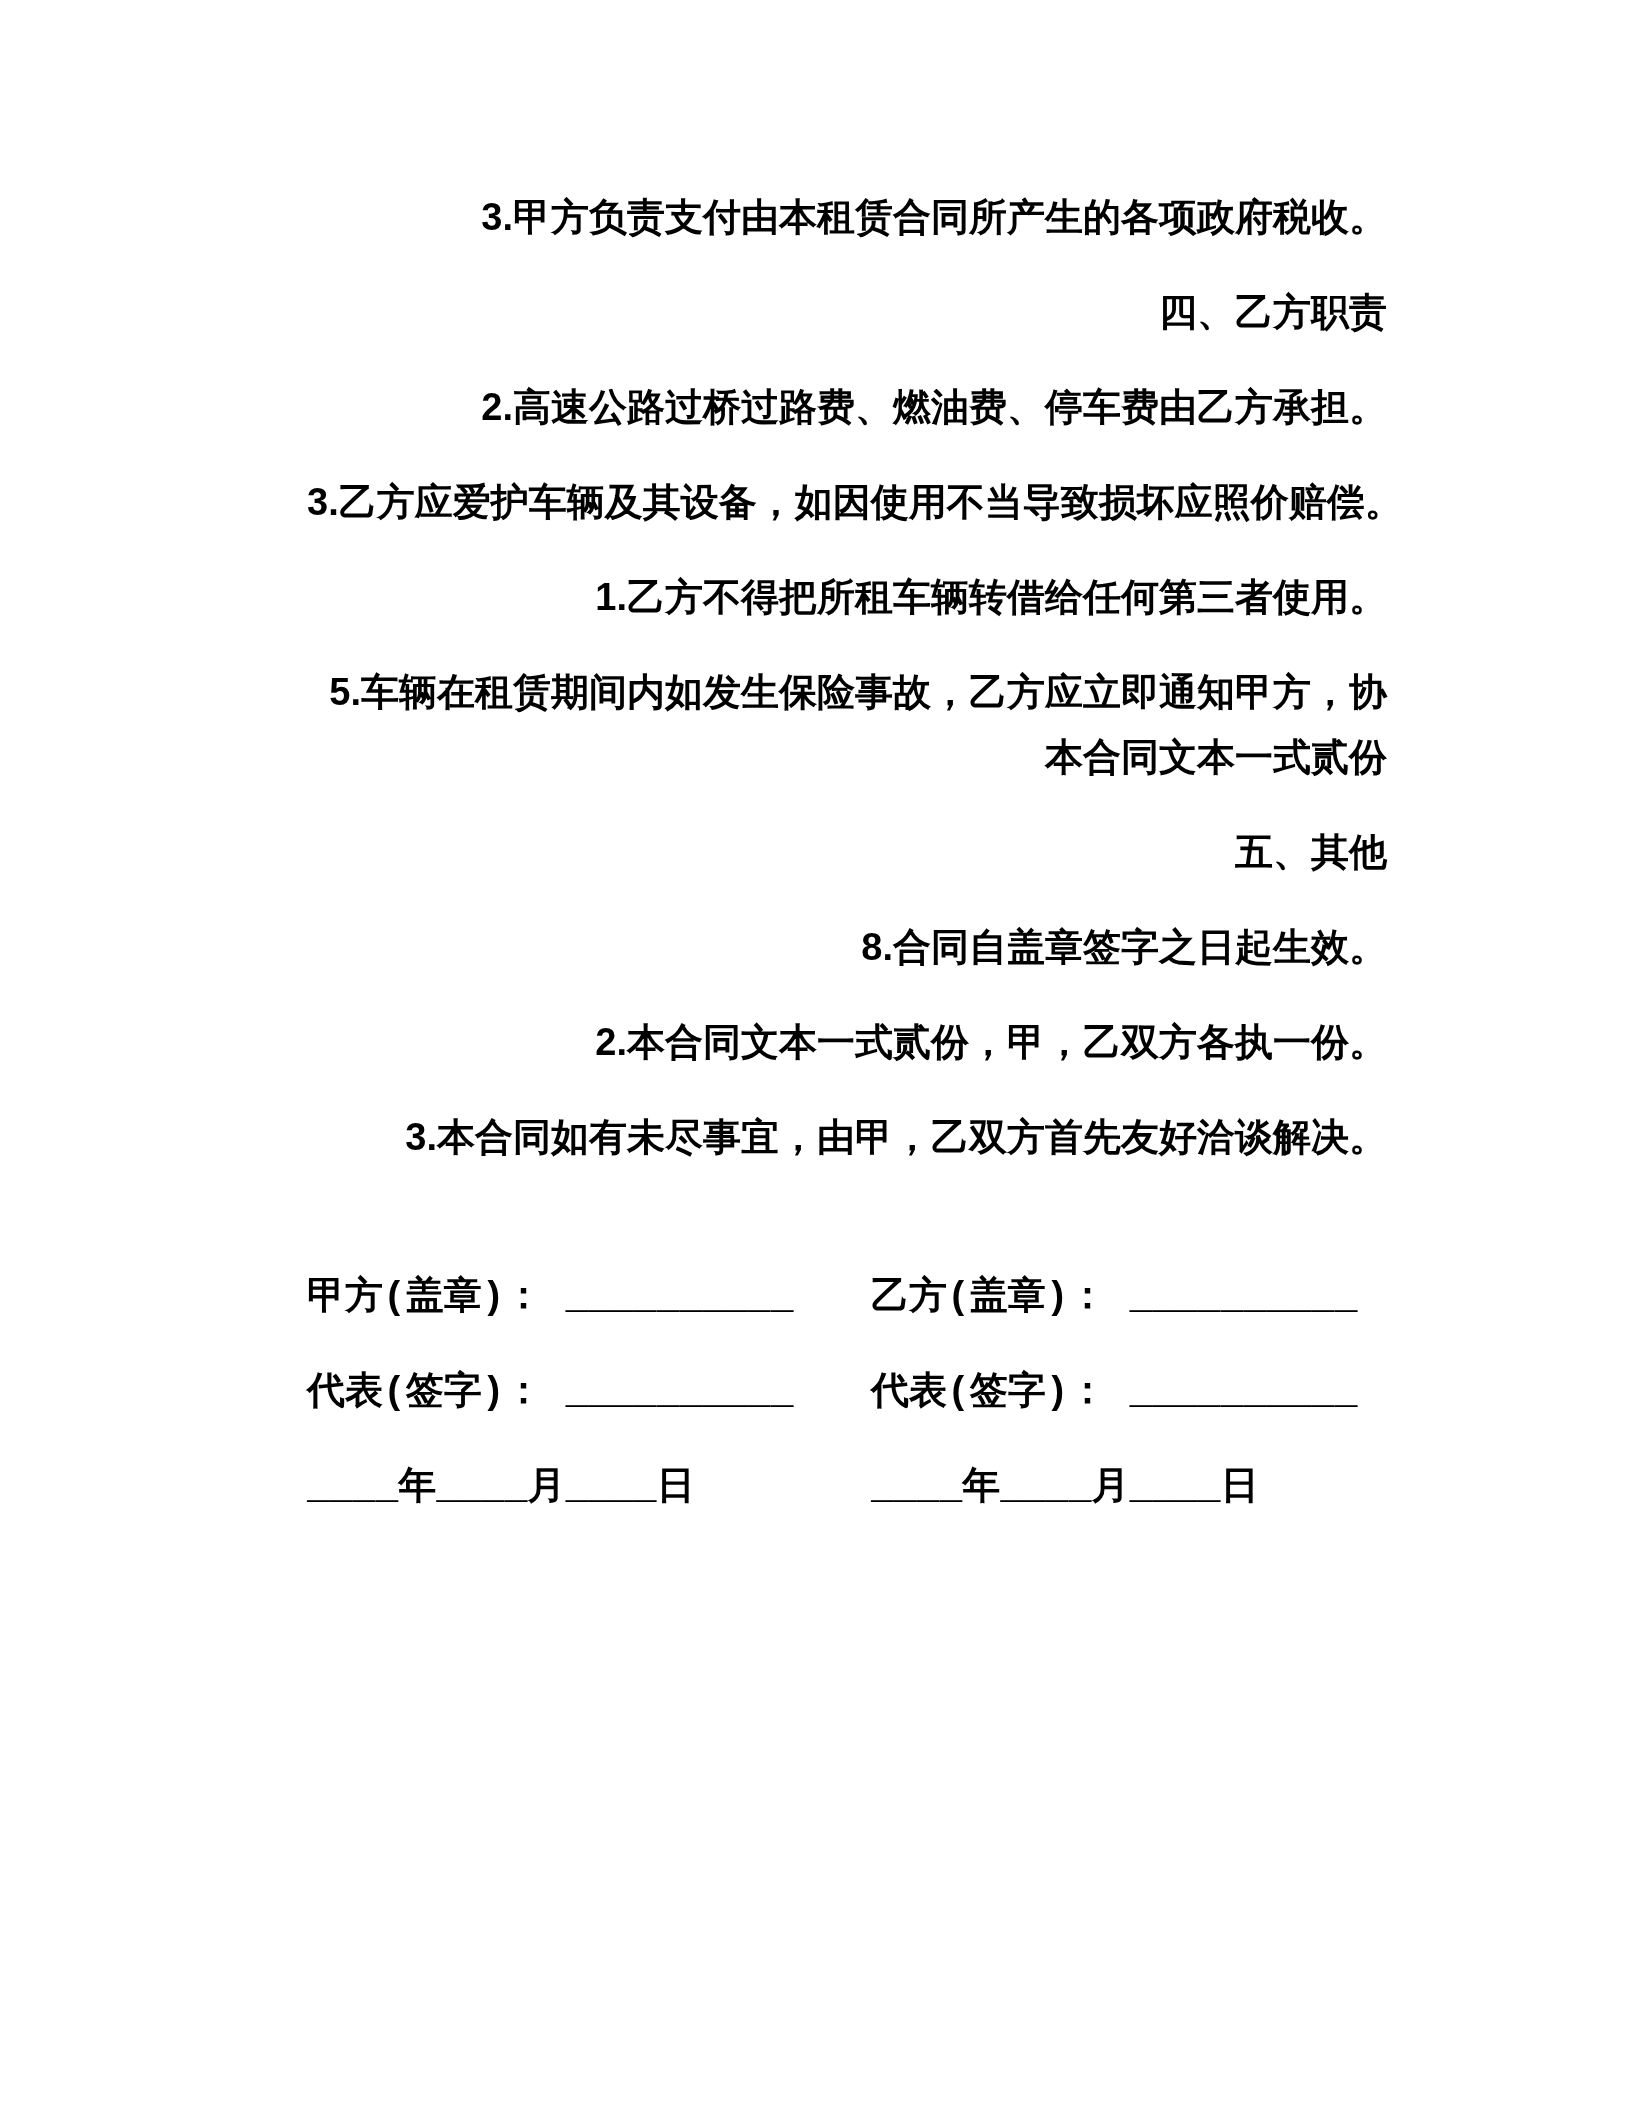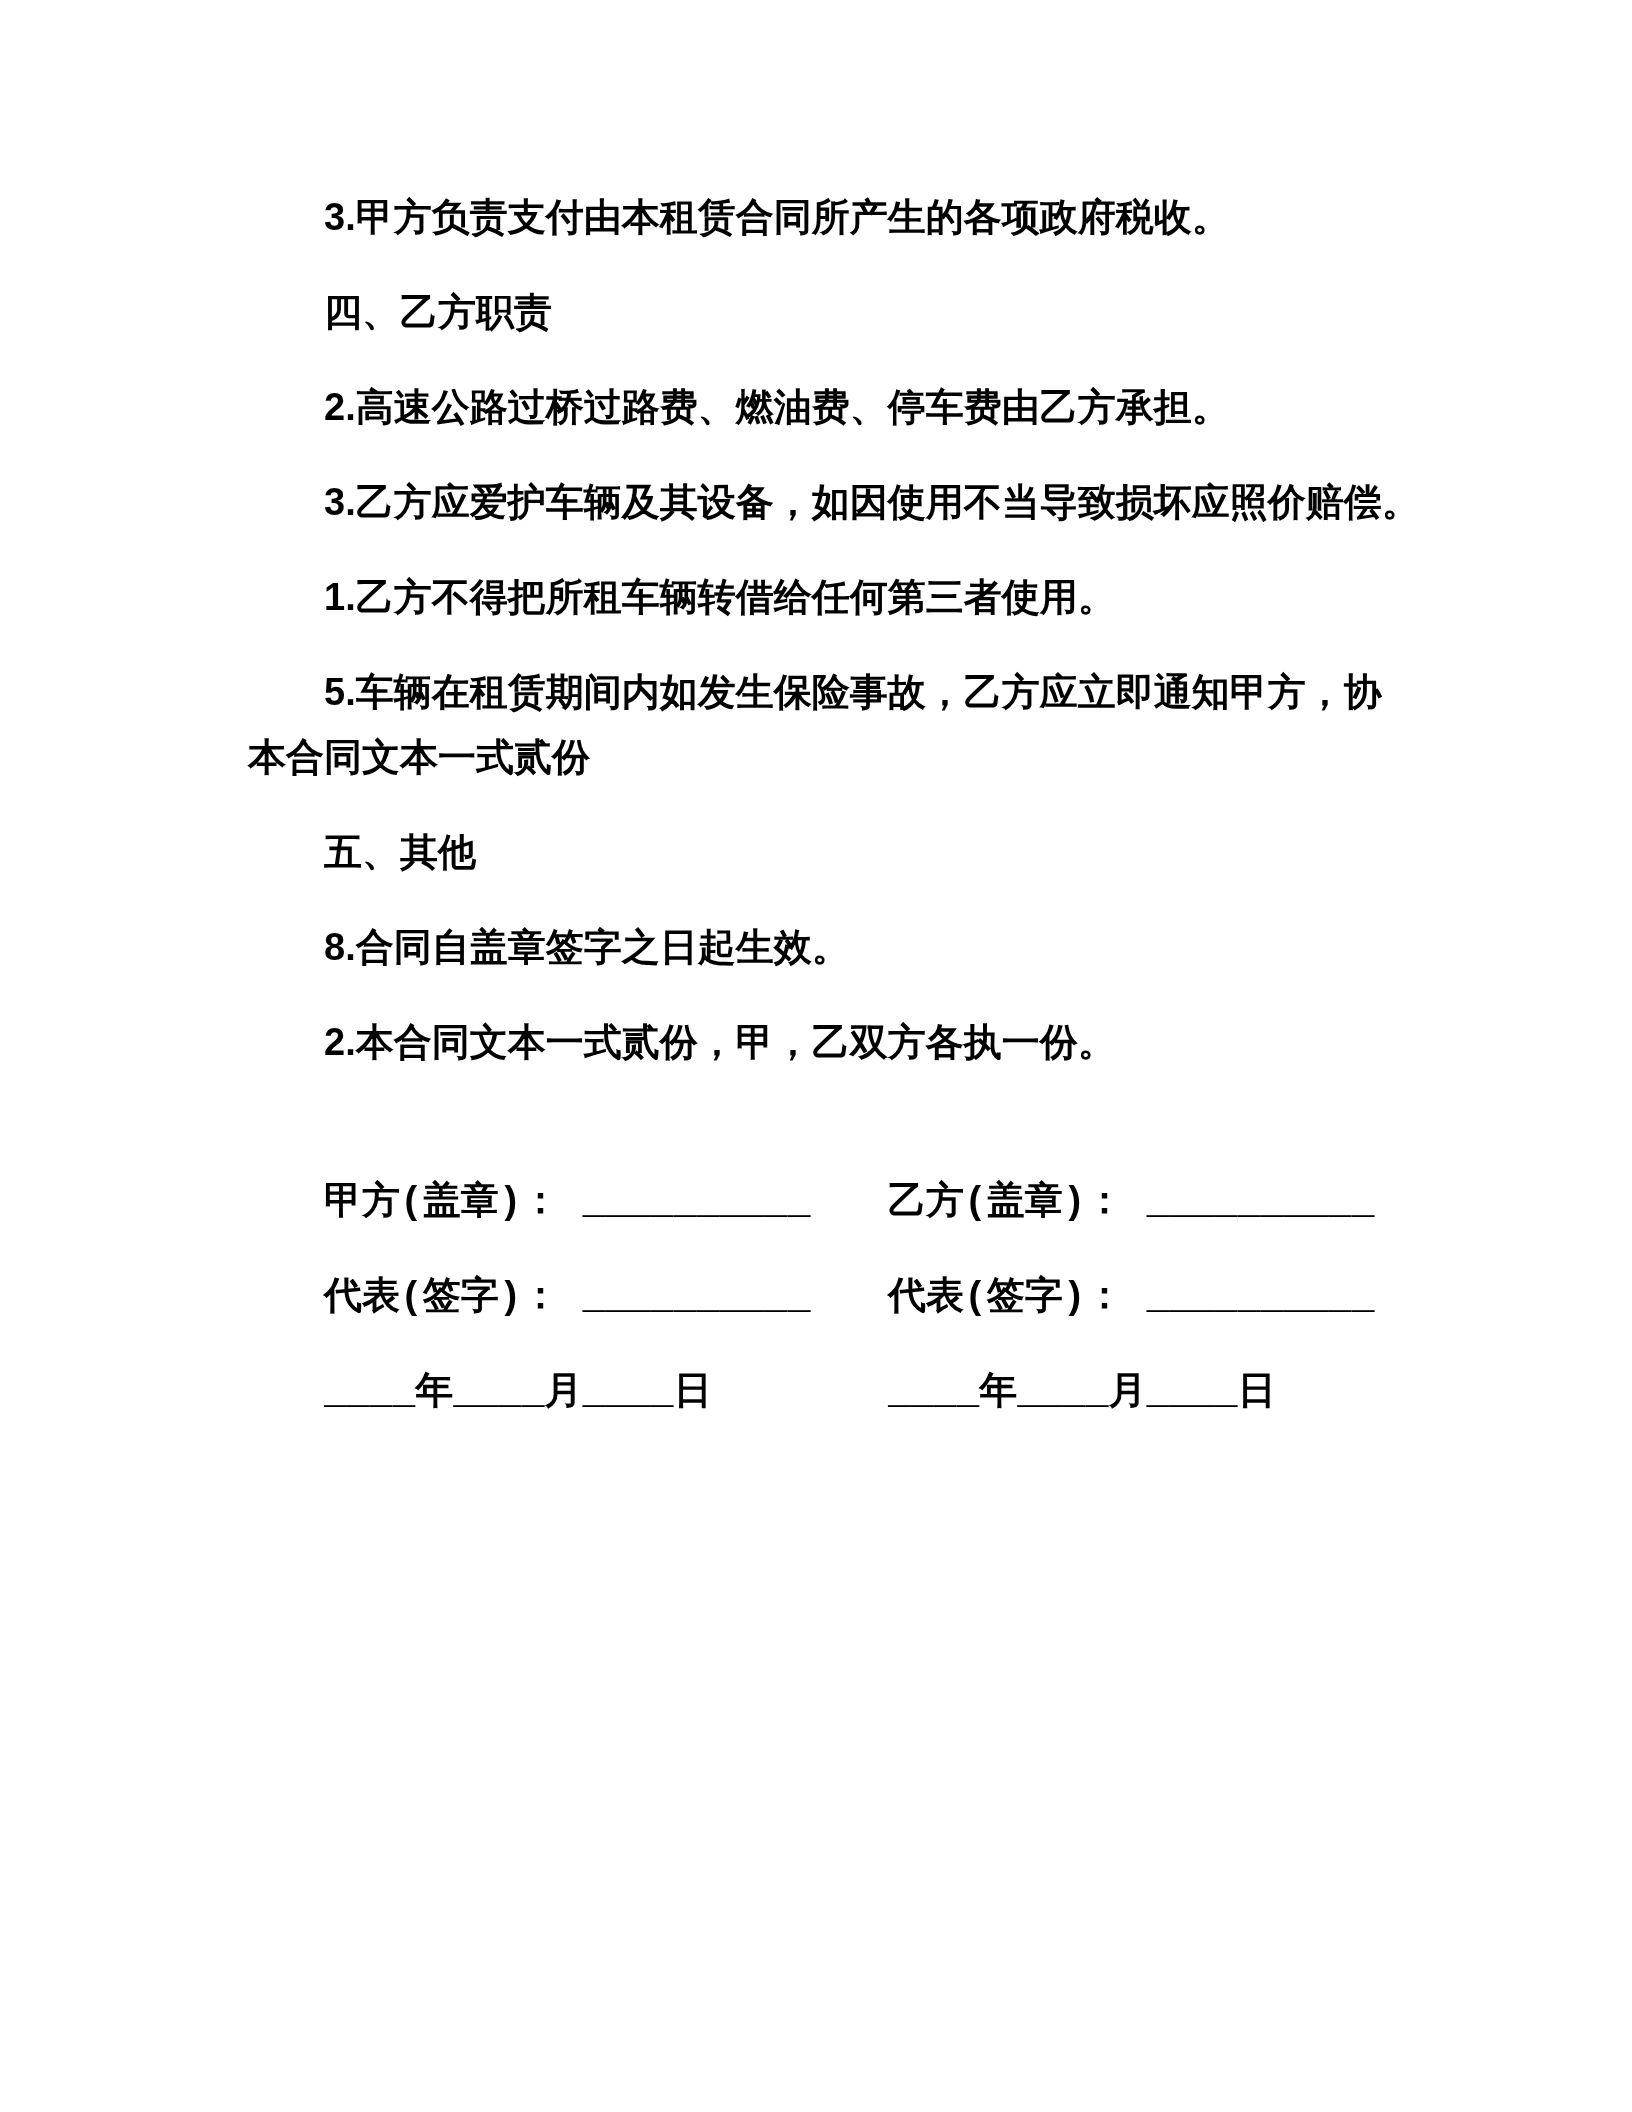--- a/index.html
+++ b/index.html
@@ -9,23 +9,24 @@
     position: relative;
     background: #ffffff;
     color: #000000;
     font-family: "Liberation Sans", "DejaVu Sans", sans-serif;
     font-weight: 700;
     font-size: 38px;
     overflow: hidden;
   }
   .doc {
     position: absolute;
-    left: 248px;
+    left: 231px;
     top: 185px;
     width: 1156px;
+    text-align: right;
   }
   .para { margin: 0 0 30px 0; }
   .doc-line {
     height: 65px;
     line-height: 65px;
     white-space: nowrap;
   }
   .doc-line.indent { padding-left: 76px; }
   .sig-block { margin-top: 95px; }
   .sig-row {
@@ -67,20 +68,23 @@
       </div>
       <div class="para">
         <div class="doc-line indent">五、其他</div>
       </div>
       <div class="para">
         <div class="doc-line indent">8.合同自盖章签字之日起生效。</div>
       </div>
       <div class="para">
         <div class="doc-line indent">2.本合同文本一式贰份，甲，乙双方各执一份。</div>
       </div>
+      <div class="para">
+        <div class="doc-line indent">3.本合同如有未尽事宜，由甲，乙双方首先友好洽谈解决。</div>
+      </div>
     </div>
 
   <div class="sig-block">
 
     <div class="sig-row">
       <div class="sig-cell left">
         <span>甲方(盖章)：</span><span class="blank"> __________</span>
       </div>
       <div class="sig-cell right">
         <span>乙方(盖章)：</span><span class="blank"> __________</span>

